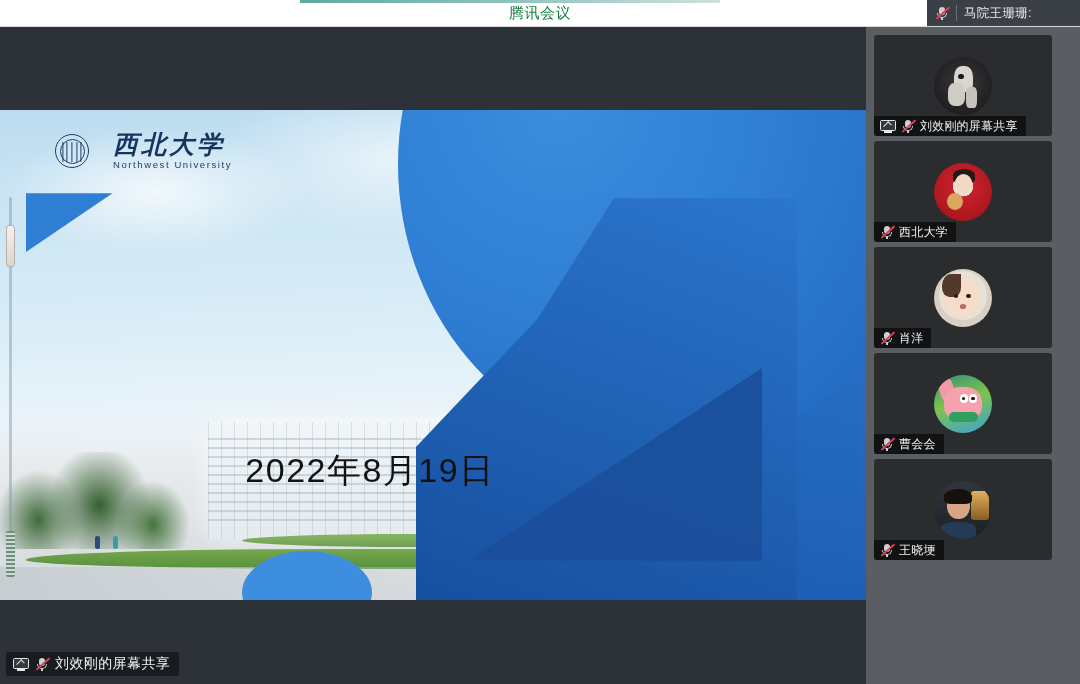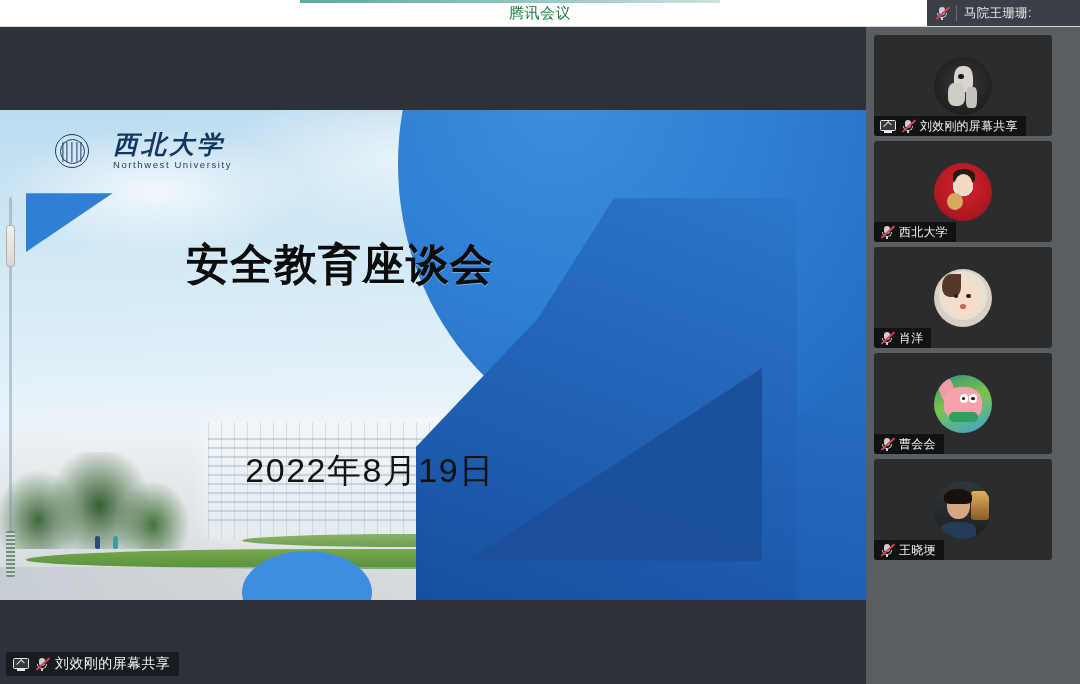--- a/index.html
+++ b/index.html
@@ -371,21 +371,20 @@
 
     <div id="slide-logo">
       <span class="seal"></span>
       <span class="logo-txt">
         <span class="logo-cn">西北大学</span>
         <span class="logo-en">Northwest University</span>
       </span>
     </div>
 
     <div id="slide-title">
-      <span class="l2">安全教育座谈会</span>
     </div>
 
     <div id="slide-date">2022年8月19日</div>
   </div>
 
   <div id="edge-slider">
     <span class="track"></span>
     <span class="thumb"></span>
     <span class="ribs"></span>
   </div>

